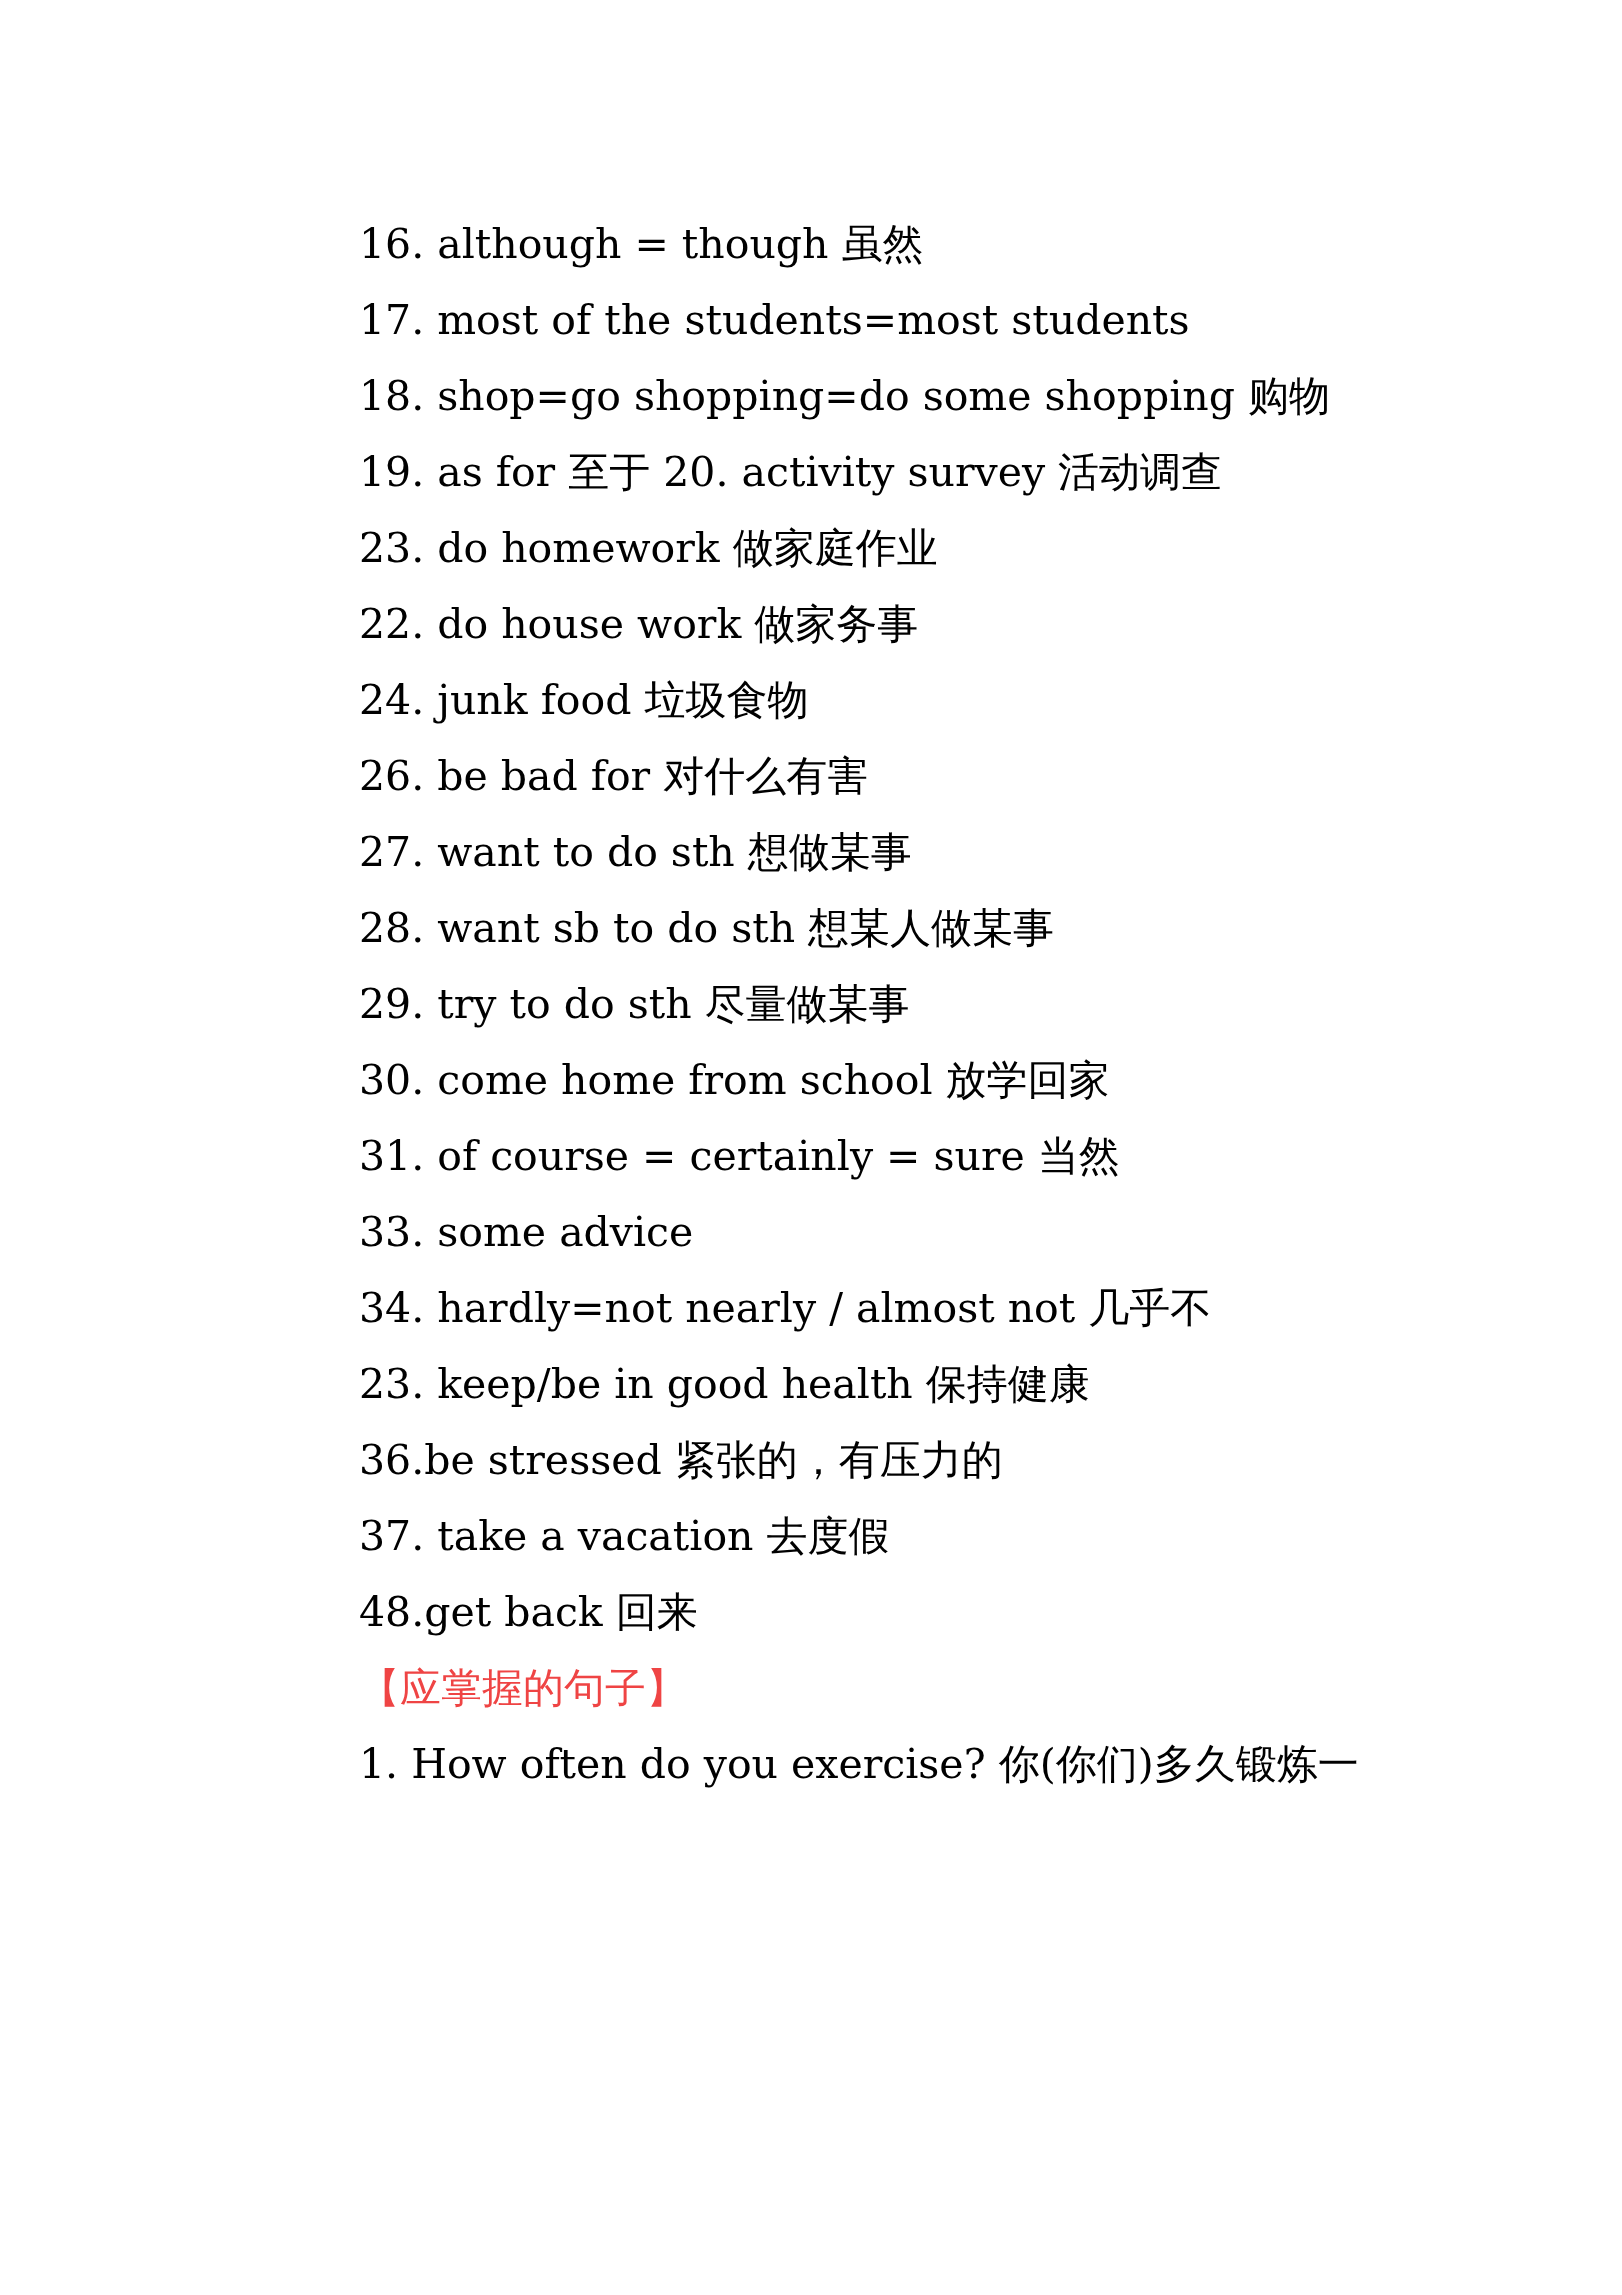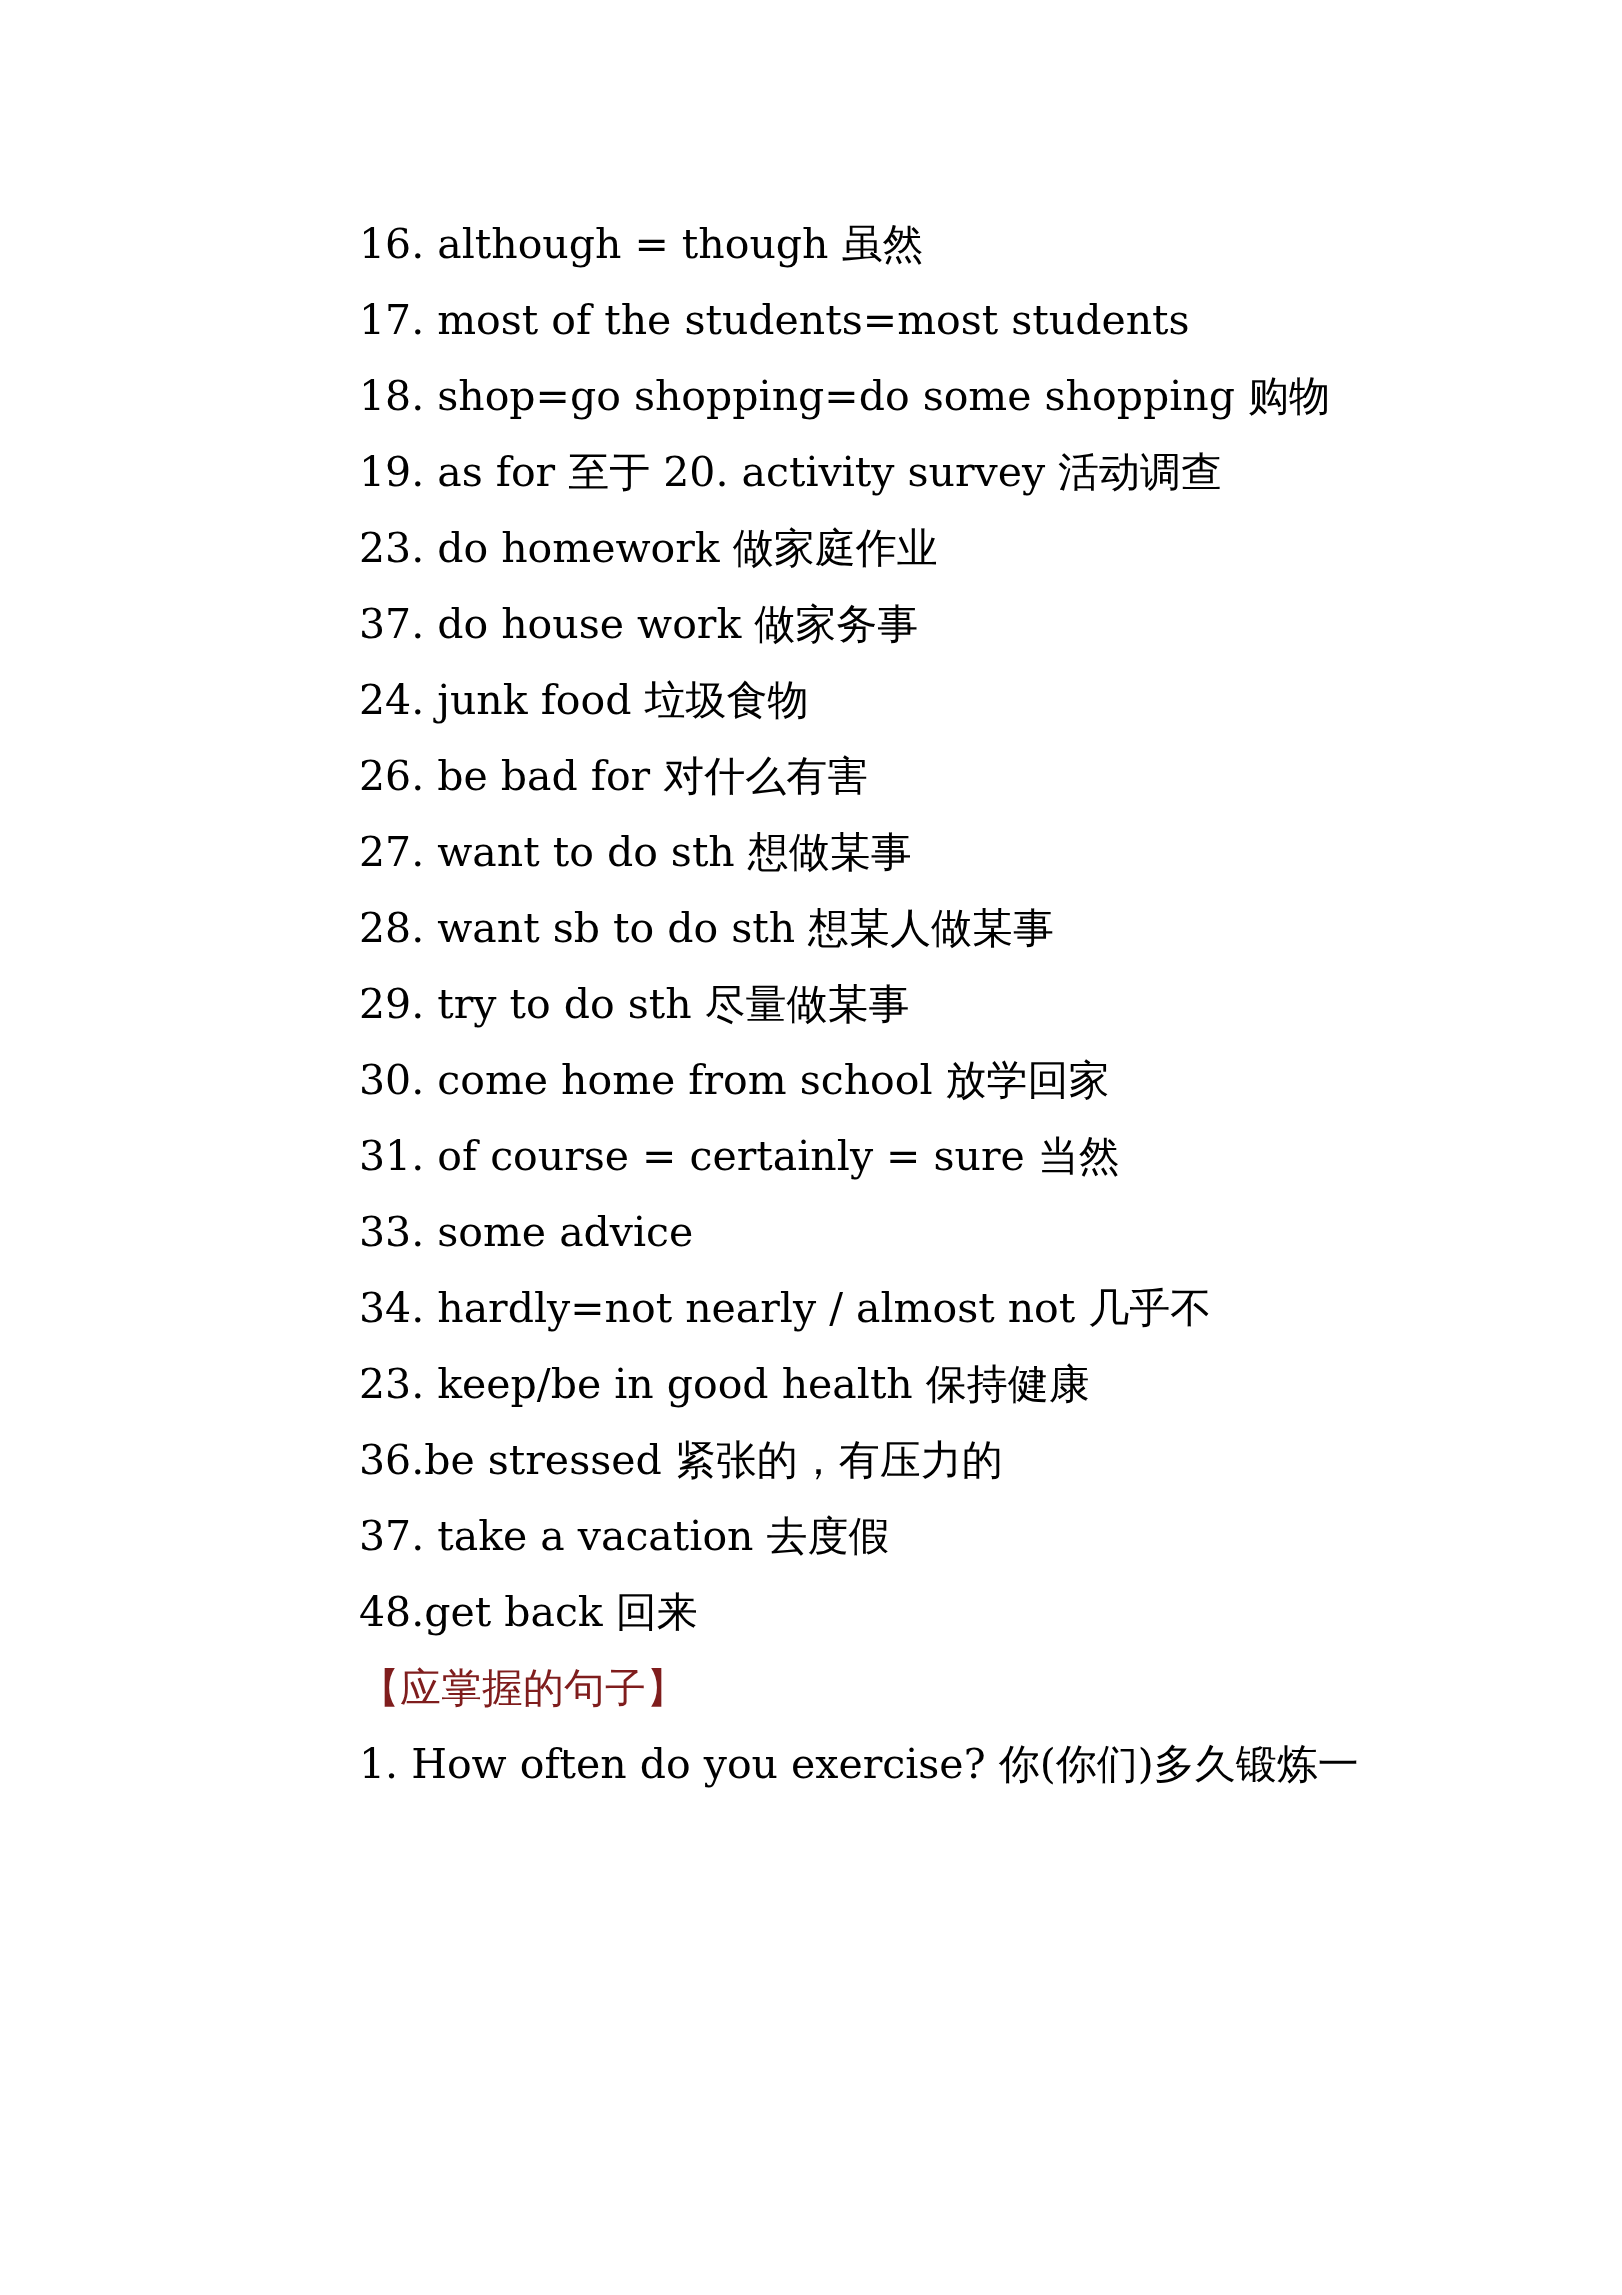--- a/index.html
+++ b/index.html
@@ -35,36 +35,36 @@
     height: 76px;
     color: #000000;
     white-space: pre;
     font-weight: 400;
   }
   .header-line {
     font-family: "DejaVu Serif", "Liberation Serif", serif;
     font-size: 41px;
     line-height: 76px;
     height: 76px;
-    color: #7f1d1d;
+    color: #ef4444;
     white-space: pre;
     font-weight: 400;
   }
 </style>
 </head>
 <body>
 
 <div class="page">
   <div class="content">
     <div class="line">16. although = though 虽然</div>
     <div class="line">17. most of the students=most students</div>
     <div class="line">18. shop=go shopping=do some shopping 购物</div>
     <div class="line">19. as for 至于 20. activity survey 活动调查</div>
     <div class="line">23. do homework 做家庭作业</div>
-    <div class="line">37. do house work 做家务事</div>
+    <div class="line">22. do house work 做家务事</div>
     <div class="line">24. junk food 垃圾食物</div>
     <div class="line">26. be bad for 对什么有害</div>
     <div class="line">27. want to do sth 想做某事</div>
     <div class="line">28. want sb to do sth 想某人做某事</div>
     <div class="line">29. try to do sth 尽量做某事</div>
     <div class="line">30. come home from school 放学回家</div>
     <div class="line">31. of course = certainly = sure 当然</div>
     <div class="line">33. some advice</div>
     <div class="line">34. hardly=not nearly / almost not 几乎不</div>
     <div class="line">23. keep/be in good health 保持健康</div>

